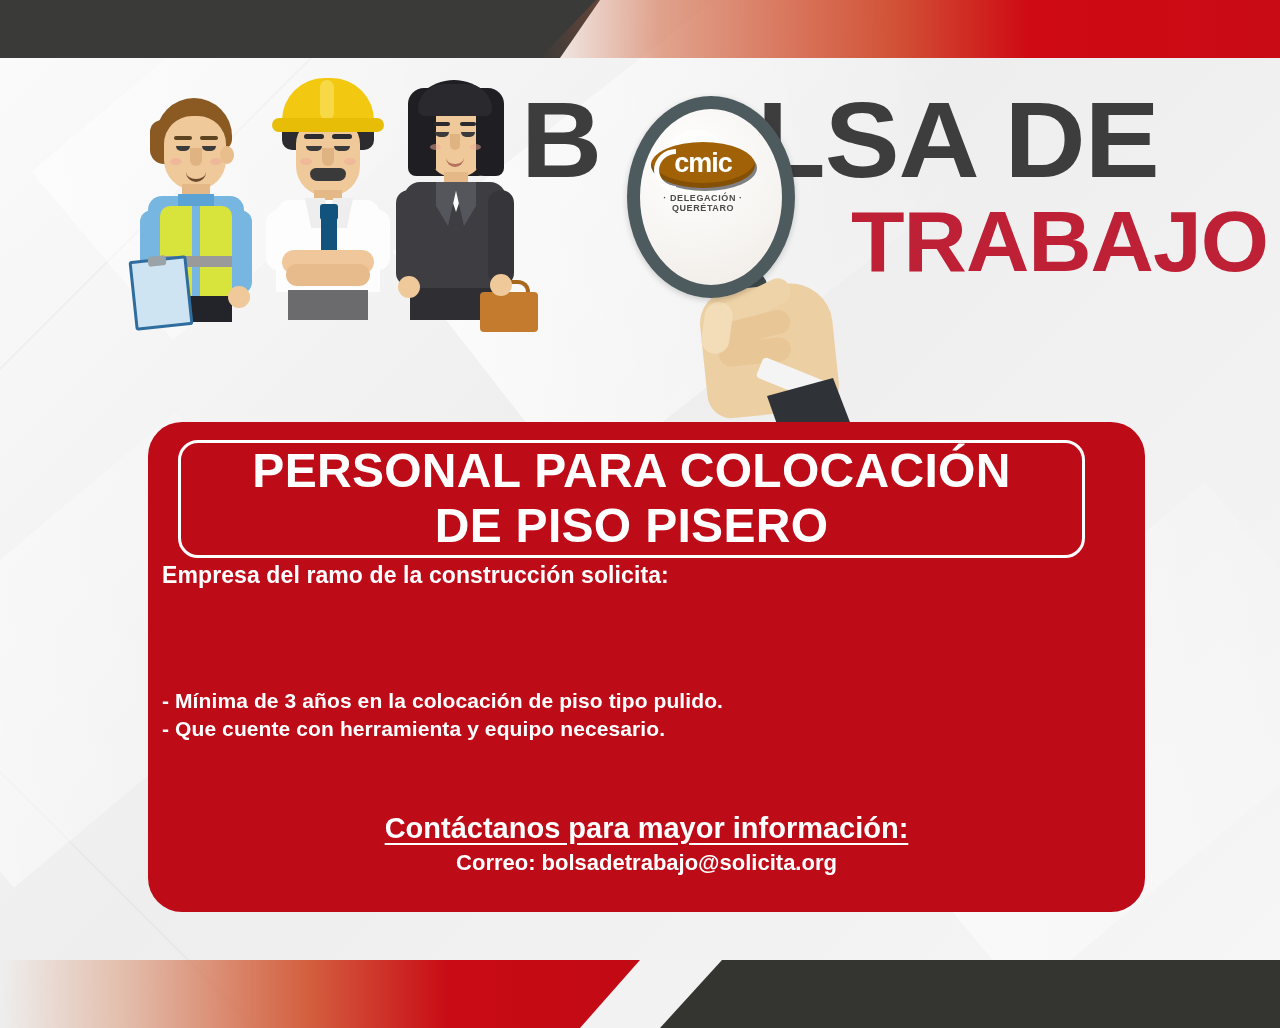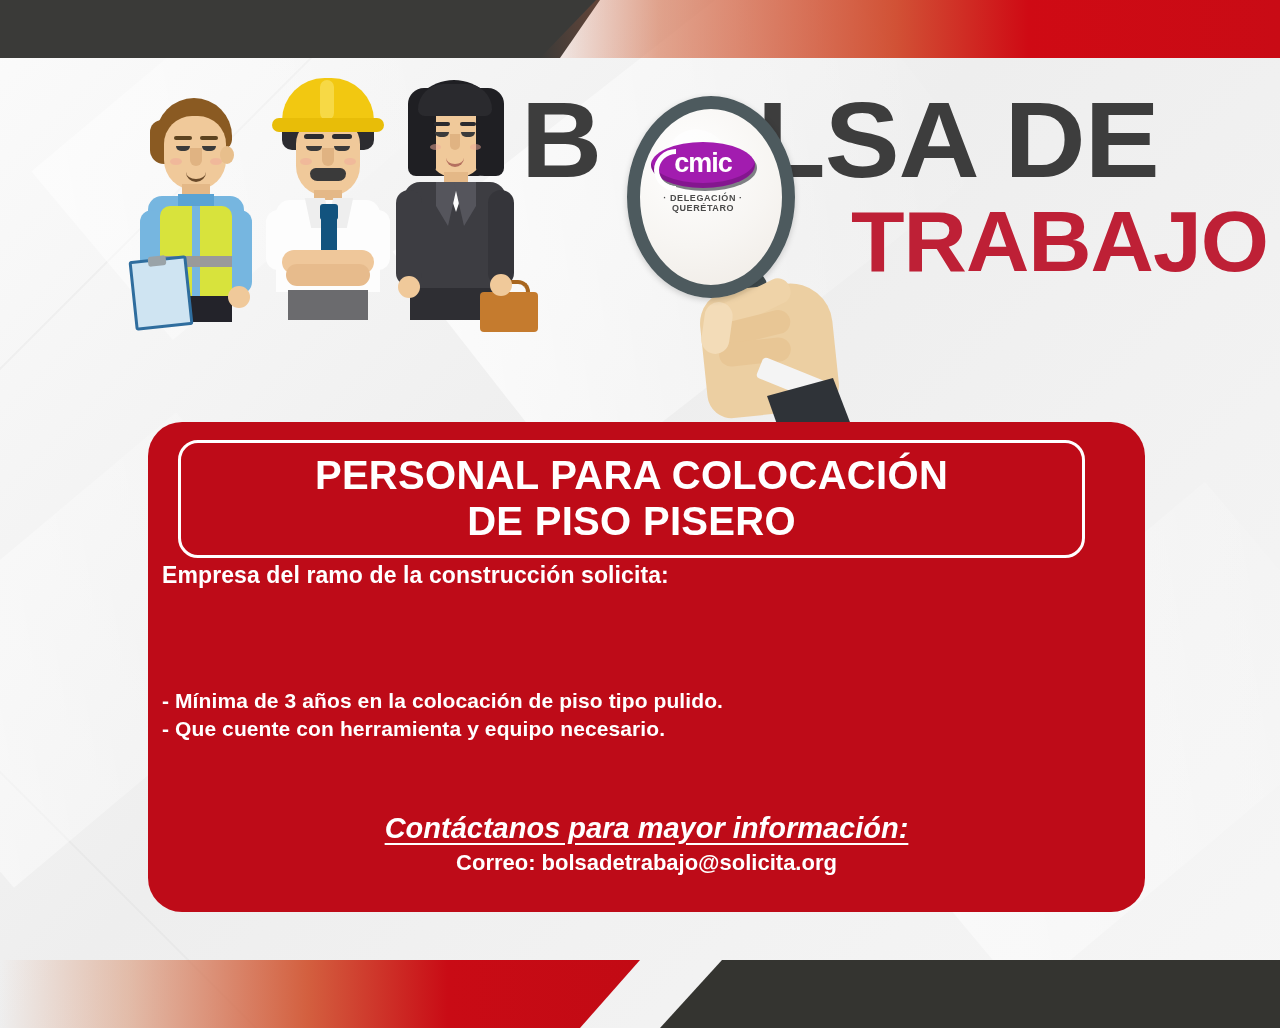--- a/index.html
+++ b/index.html
@@ -202,21 +202,21 @@
   }
   .cuff-white{
     position:absolute;top:280px;left:140px;width:76px;height:22px;
     background:#f4f4f4;transform:rotate(22deg);border-radius:4px;
   }
 
   
   .cmic{position:absolute;top:52px;left:34px;width:104px;height:74px;text-align:center;}
   .cmic-ellipse{
     position:relative;width:104px;height:46px;margin:0 auto;
-    background:#a21caf;border-radius:50%;
+    background:#a16207;border-radius:50%;
     box-shadow:inset 0 -5px 0 rgba(0,0,0,.18), 2px 3px 0 #7e8084;
   }
   .cmic-swoosh{
     position:absolute;top:7px;left:3px;width:34px;height:32px;
     border:5px solid #ffffff;border-radius:50%;
     clip-path:polygon(0 0,50% 0,50% 100%,0 100%);
   }
   .cmic-text{
     position:absolute;top:8px;left:0;width:104px;
     font-size:27px;font-weight:bold;color:#ffffff;
@@ -242,21 +242,21 @@
   .red-panel{
     position:absolute;top:422px;left:148px;width:997px;height:490px;
     background:#BE0B18;border-radius:34px;z-index:4;
   }
   .title-box{
     position:absolute;top:18px;left:30px;width:901px;height:112px;
     border:3px solid #ffffff;border-radius:20px;
     display:flex;align-items:center;justify-content:center;
   }
   .title-box-text{
-    color:#ffffff;font-size:40px;font-weight:bold;text-align:center;
+    color:#ffffff;font-size:48px;font-weight:bold;text-align:center;
     line-height:1.14;letter-spacing:.3px;
   }
   .intro{
     position:absolute;top:140px;left:14px;
     color:#ffffff;font-size:23px;font-weight:bold;letter-spacing:.1px;
   }
   .req-head{
     position:absolute;top:228px;left:14px;
     color:#ffffff;font-size:30px;font-weight:bold;letter-spacing:.2px;
   }
@@ -264,21 +264,20 @@
     color:#ffffff;font-size:21px;font-weight:bold;letter-spacing:.1px;line-height:1.32;
   }
   .req-lines{position:absolute;top:265px;left:14px;}
   .contact{
     position:absolute;top:390px;left:0;width:997px;text-align:center;
   }
   .contact-head{
     color:#ffffff;font-size:29px;font-weight:bold;
     text-decoration:underline;text-underline-offset:5px;
     display:inline-block;
-    font-style:italic;
   }
   .contact-line{
     color:#ffffff;font-size:22px;font-weight:bold;margin-top:5px;
   }
 </style>
 </head>
 <body>
 
 <div class="flyer">
 

